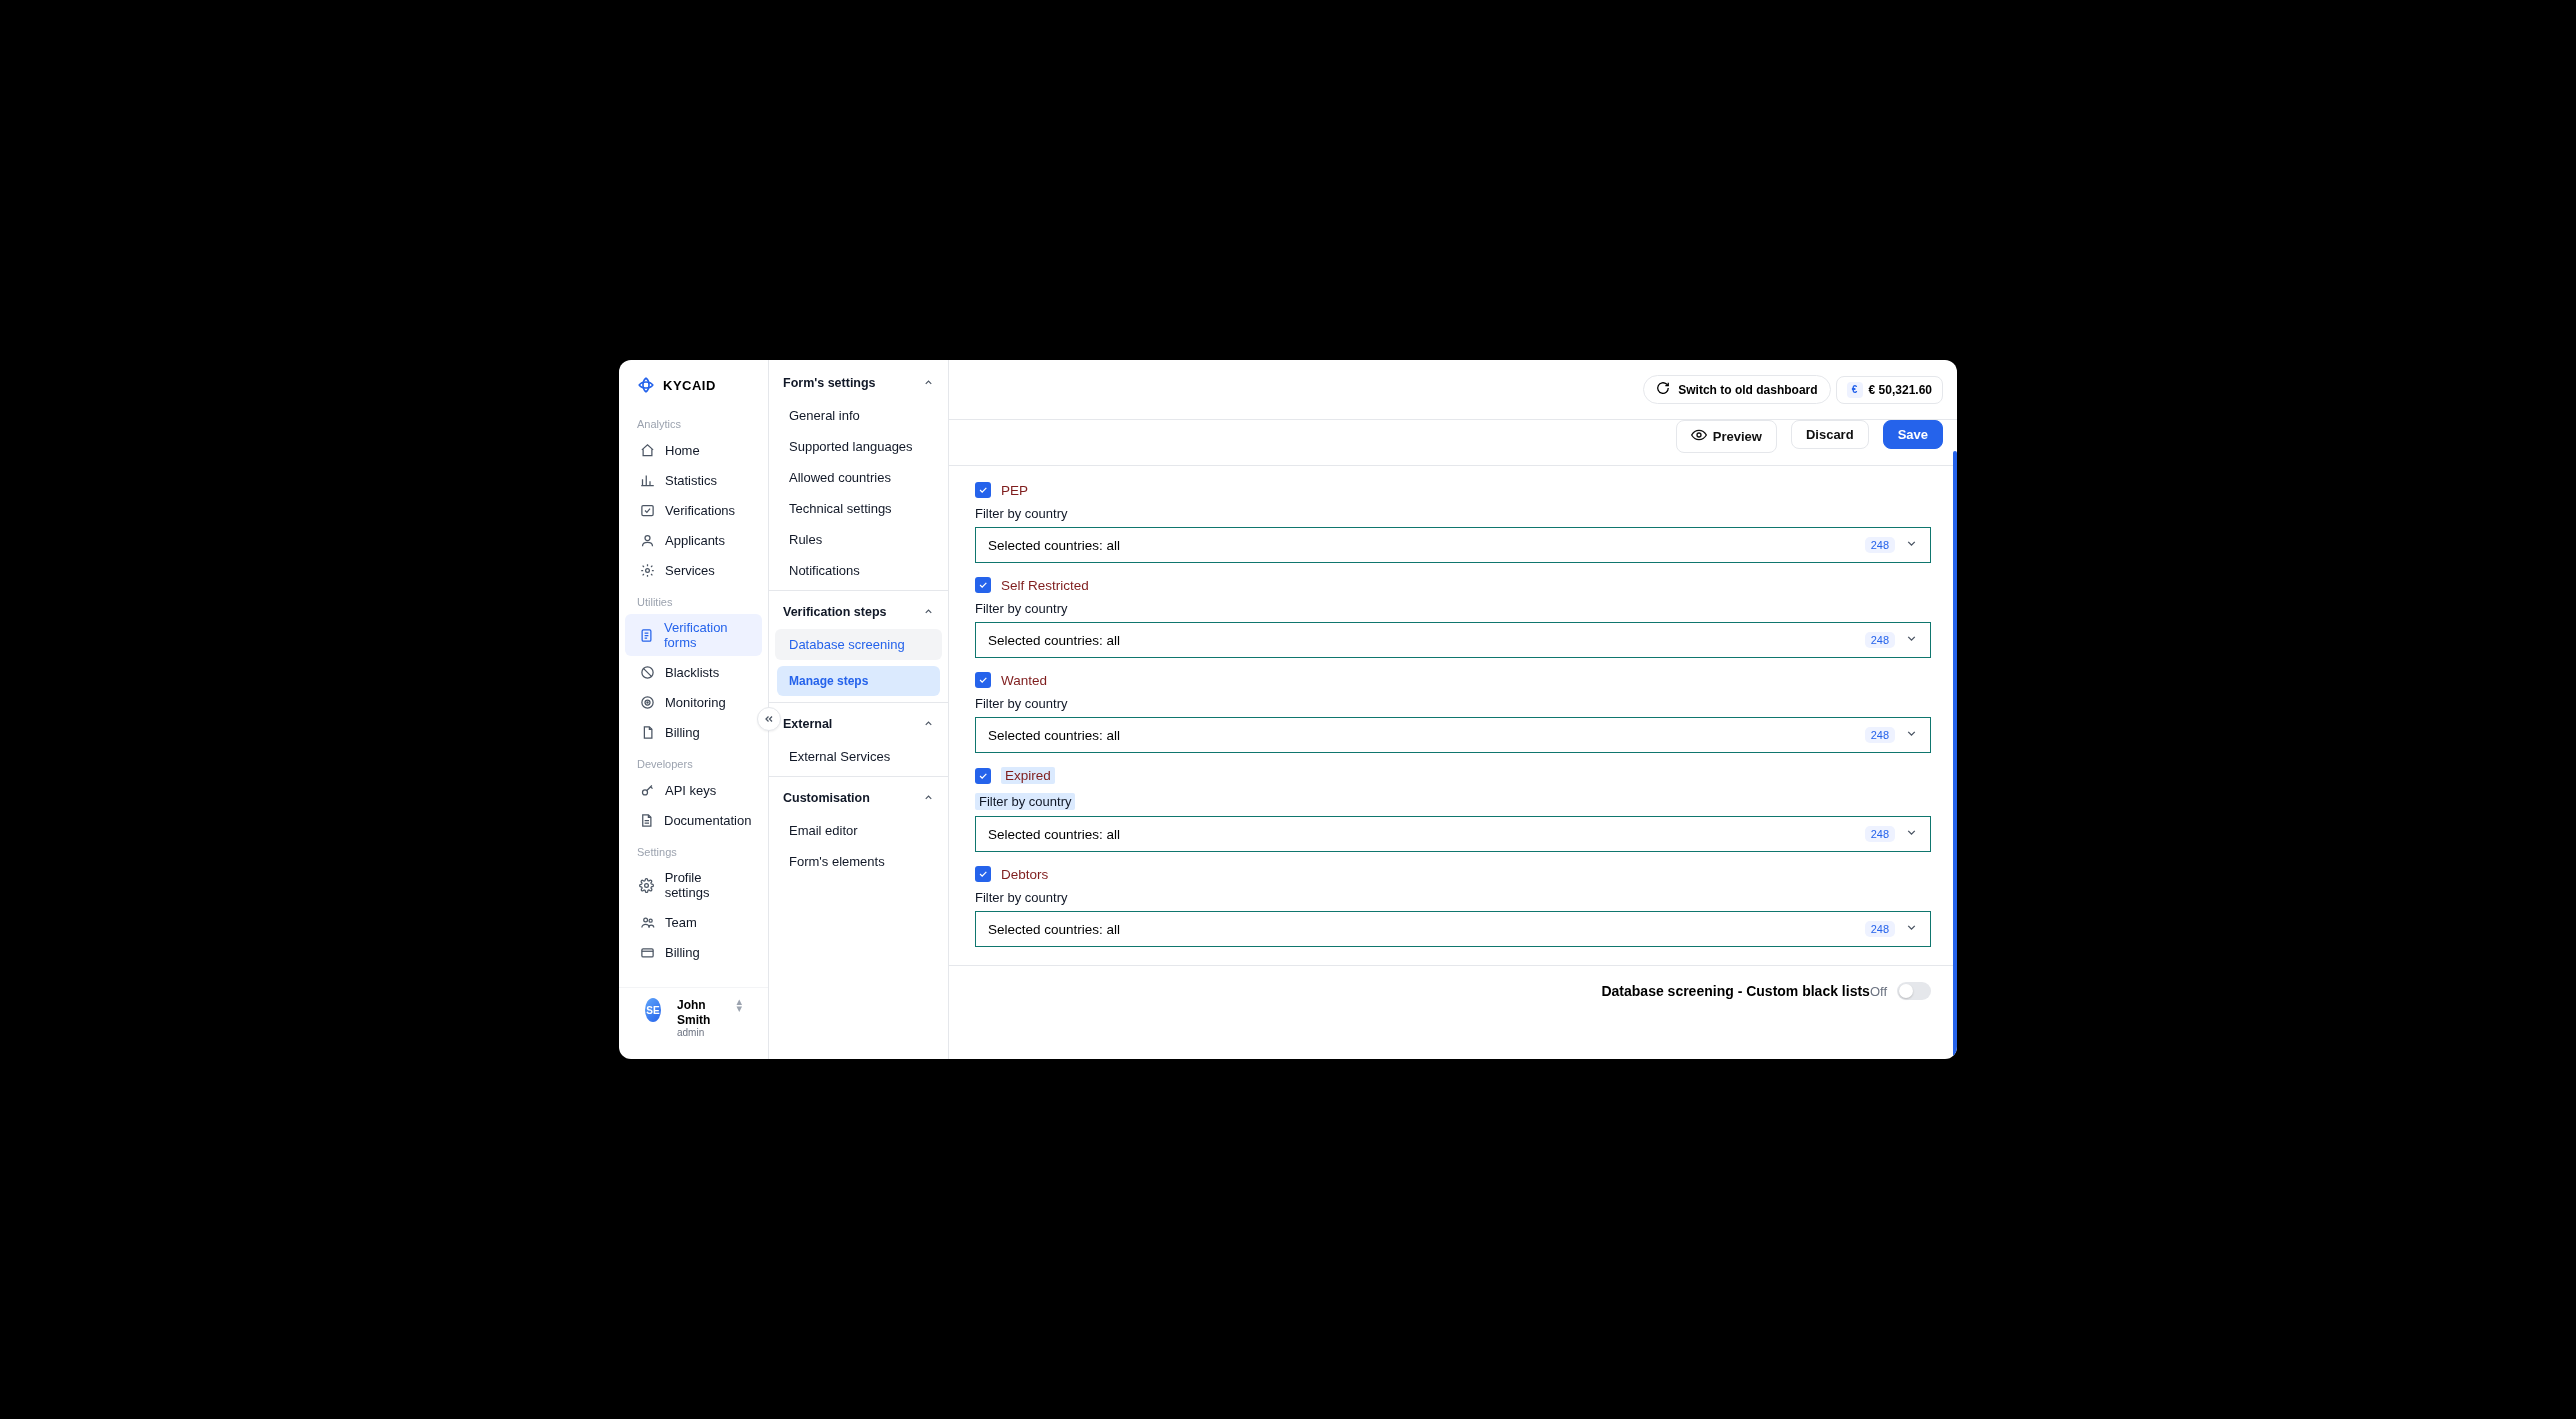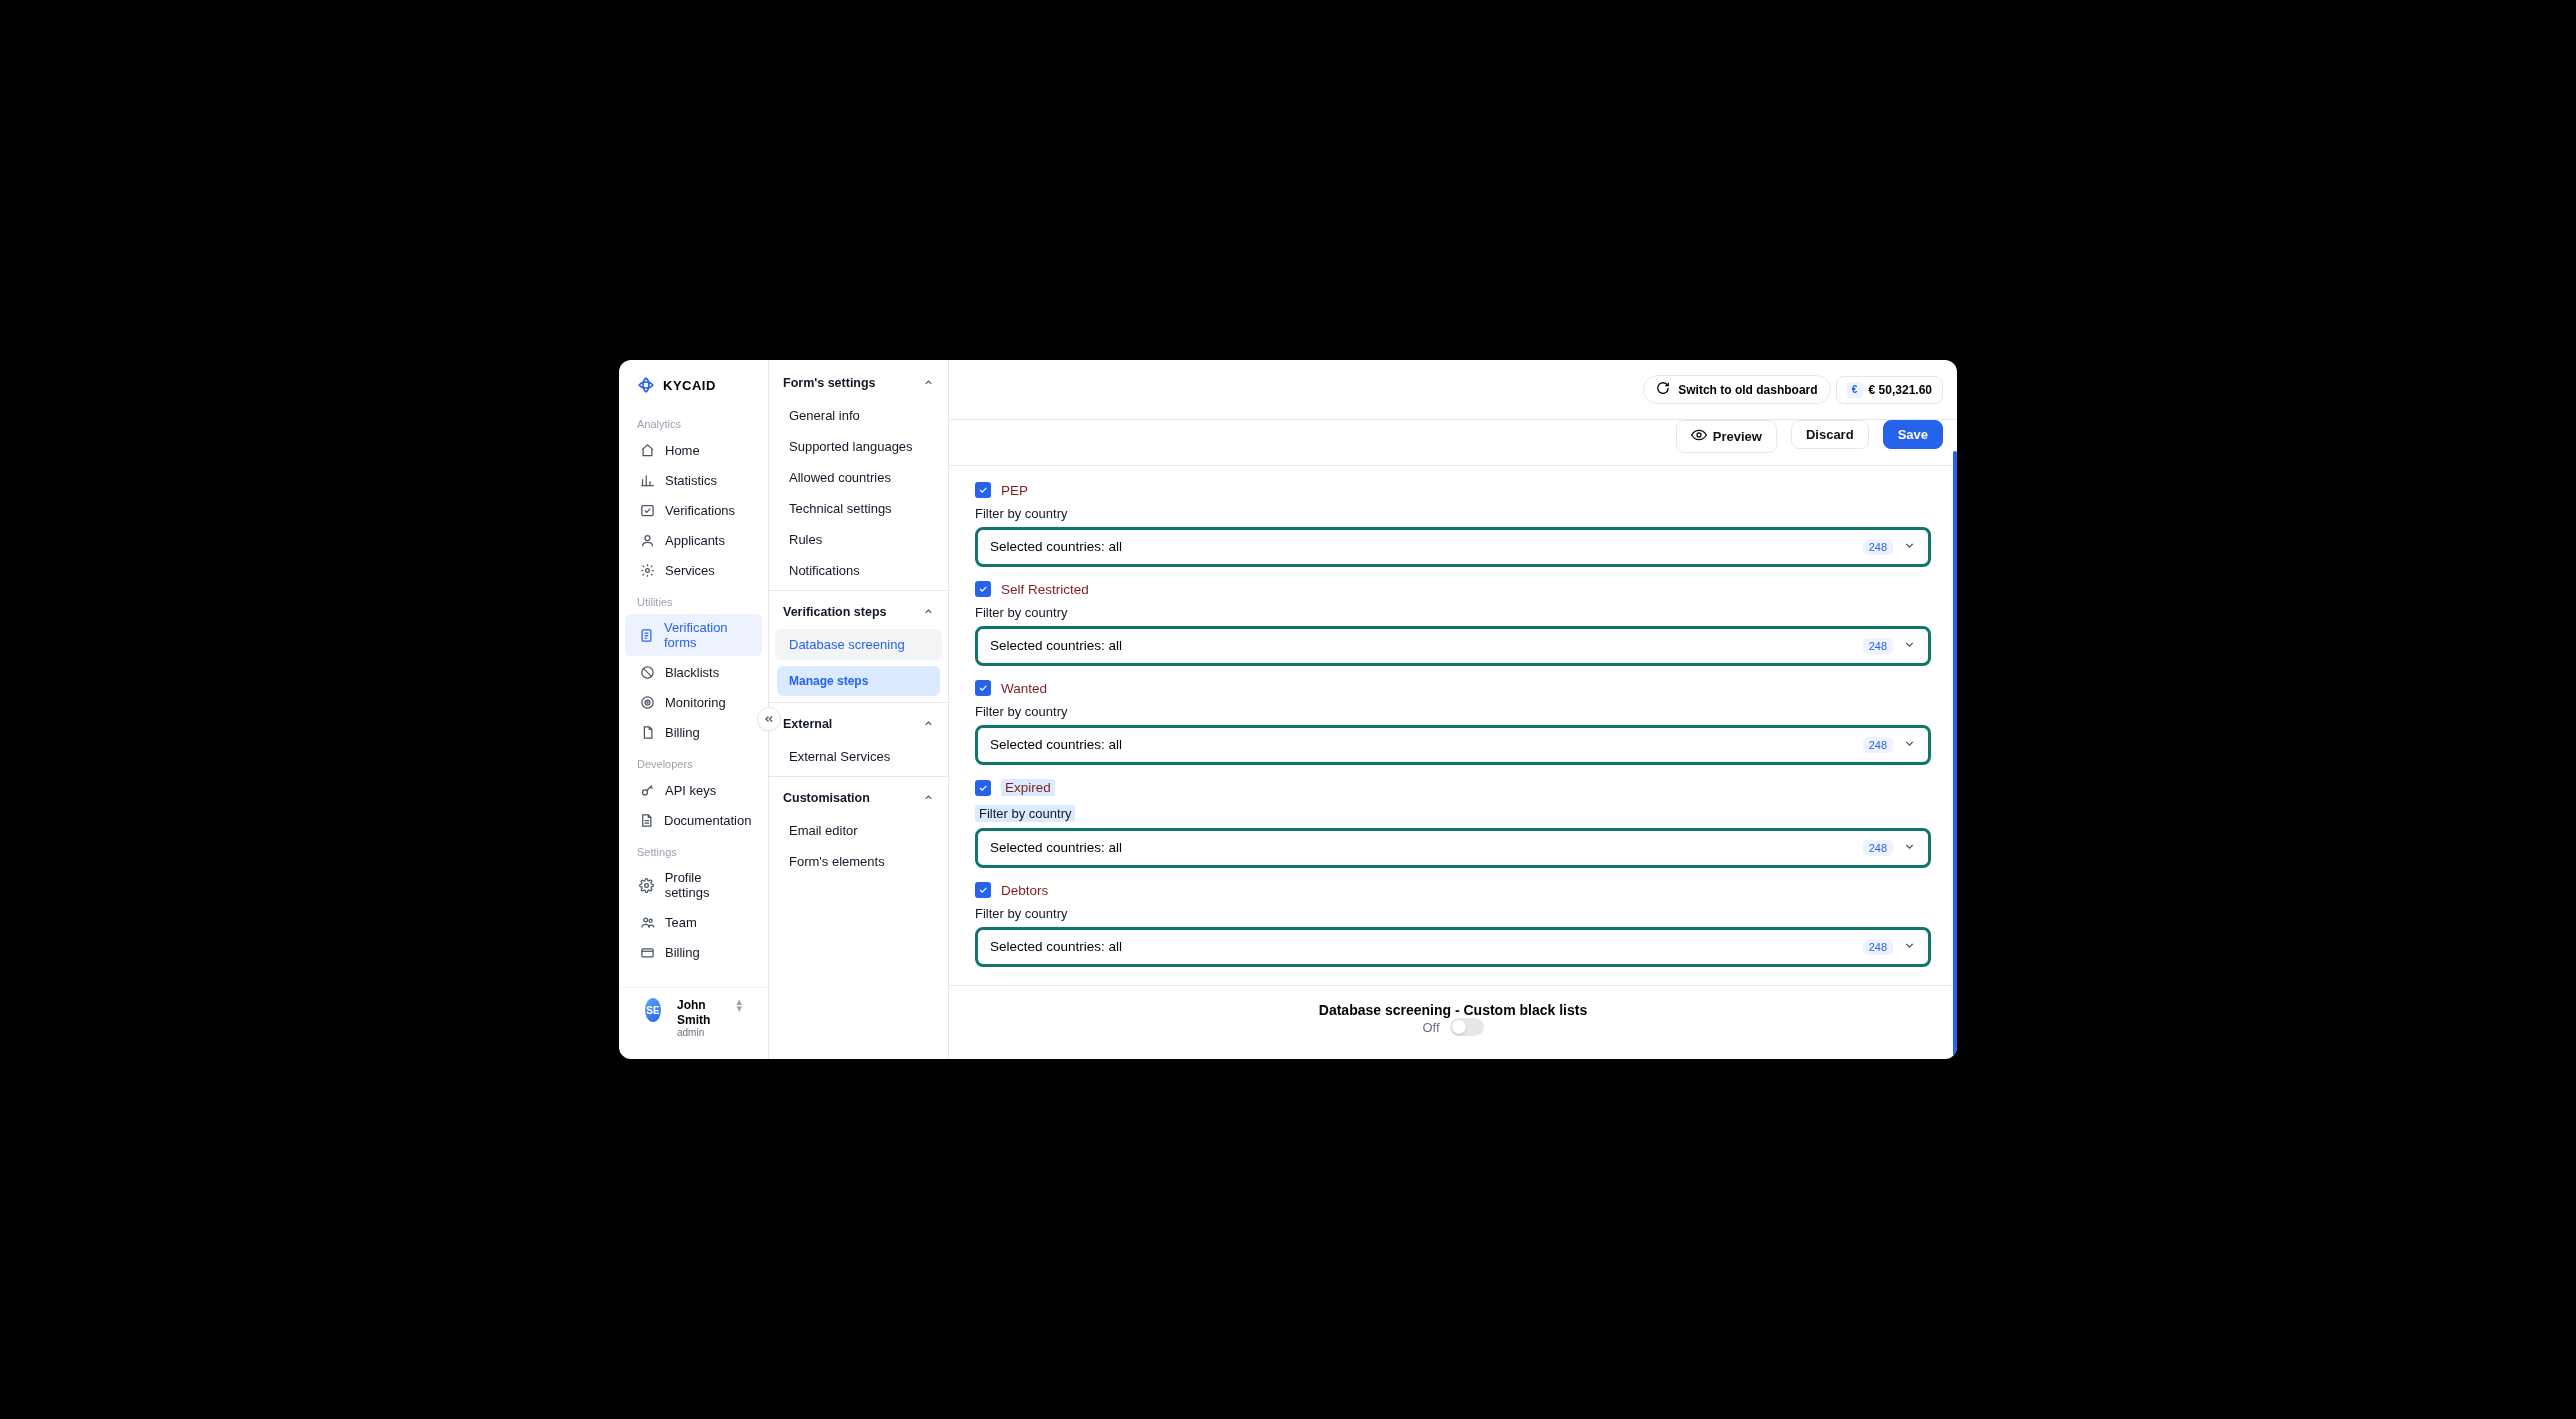--- a/index.html
+++ b/index.html
@@ -179,31 +179,31 @@
   .cb{
     width:16px;height:16px;border-radius:3px;background:#2563eb;
     display:flex;align-items:center;justify-content:center;color:#fff;cursor:pointer;
   }
   .cb svg{width:10px;height:10px;}
   .cb-label{font-size:13.5px;color:#7f1d1d;}
   .cb-label.hl{background:#dbeafe;padding:1px 4px;border-radius:2px;}
   .hint{font-size:13px;color:#111827;margin-bottom:6px;}
   .hint.hl{background:#dbeafe;padding:1px 4px;border-radius:2px;display:inline-block;}
   .select-box{
-    border:3px solid #0f766e;border-radius:8px;
+    border:1px solid #0f766e;border-radius:0;
     padding:9px 12px;
-    display:flex;align-items:flex-start;justify-content:space-between;
+    display:flex;align-items:flex-end;justify-content:space-between;
     cursor:pointer;font-size:13.5px;
   }
   .select-right{display:flex;align-items:center;gap:10px;}
   .count-badge{background:#eef2ff;color:#2563eb;font-size:11px;font-weight:400;padding:2px 6px;border-radius:5px;}
   .select-chev{color:#4b5563;font-size:12px;}
 
   .sep{height:1px;background:#e5e7eb;margin:18px -26px 16px -26px;}
-  .bottom-row{display:flex;align-items:center;justify-content:flex-end;flex-direction:column;}
+  .bottom-row{display:flex;align-items:center;justify-content:flex-end;}
   .bottom-title{font-size:14px;font-weight:700;}
   .toggle-wrap{display:flex;align-items:center;gap:10px;}
   .toggle-label{font-size:13px;color:#6b7280;}
   .toggle{width:34px;height:18px;border-radius:9px;background:#e5e7eb;position:relative;cursor:pointer;}
   .toggle::after{content:"";width:14px;height:14px;border-radius:50%;background:#fff;position:absolute;left:2px;top:2px;box-shadow:0 1px 2px rgba(0,0,0,.2);}
   .icn svg{width:15px;height:15px;display:block;}
 </style>
 </head>
 <body>
 

